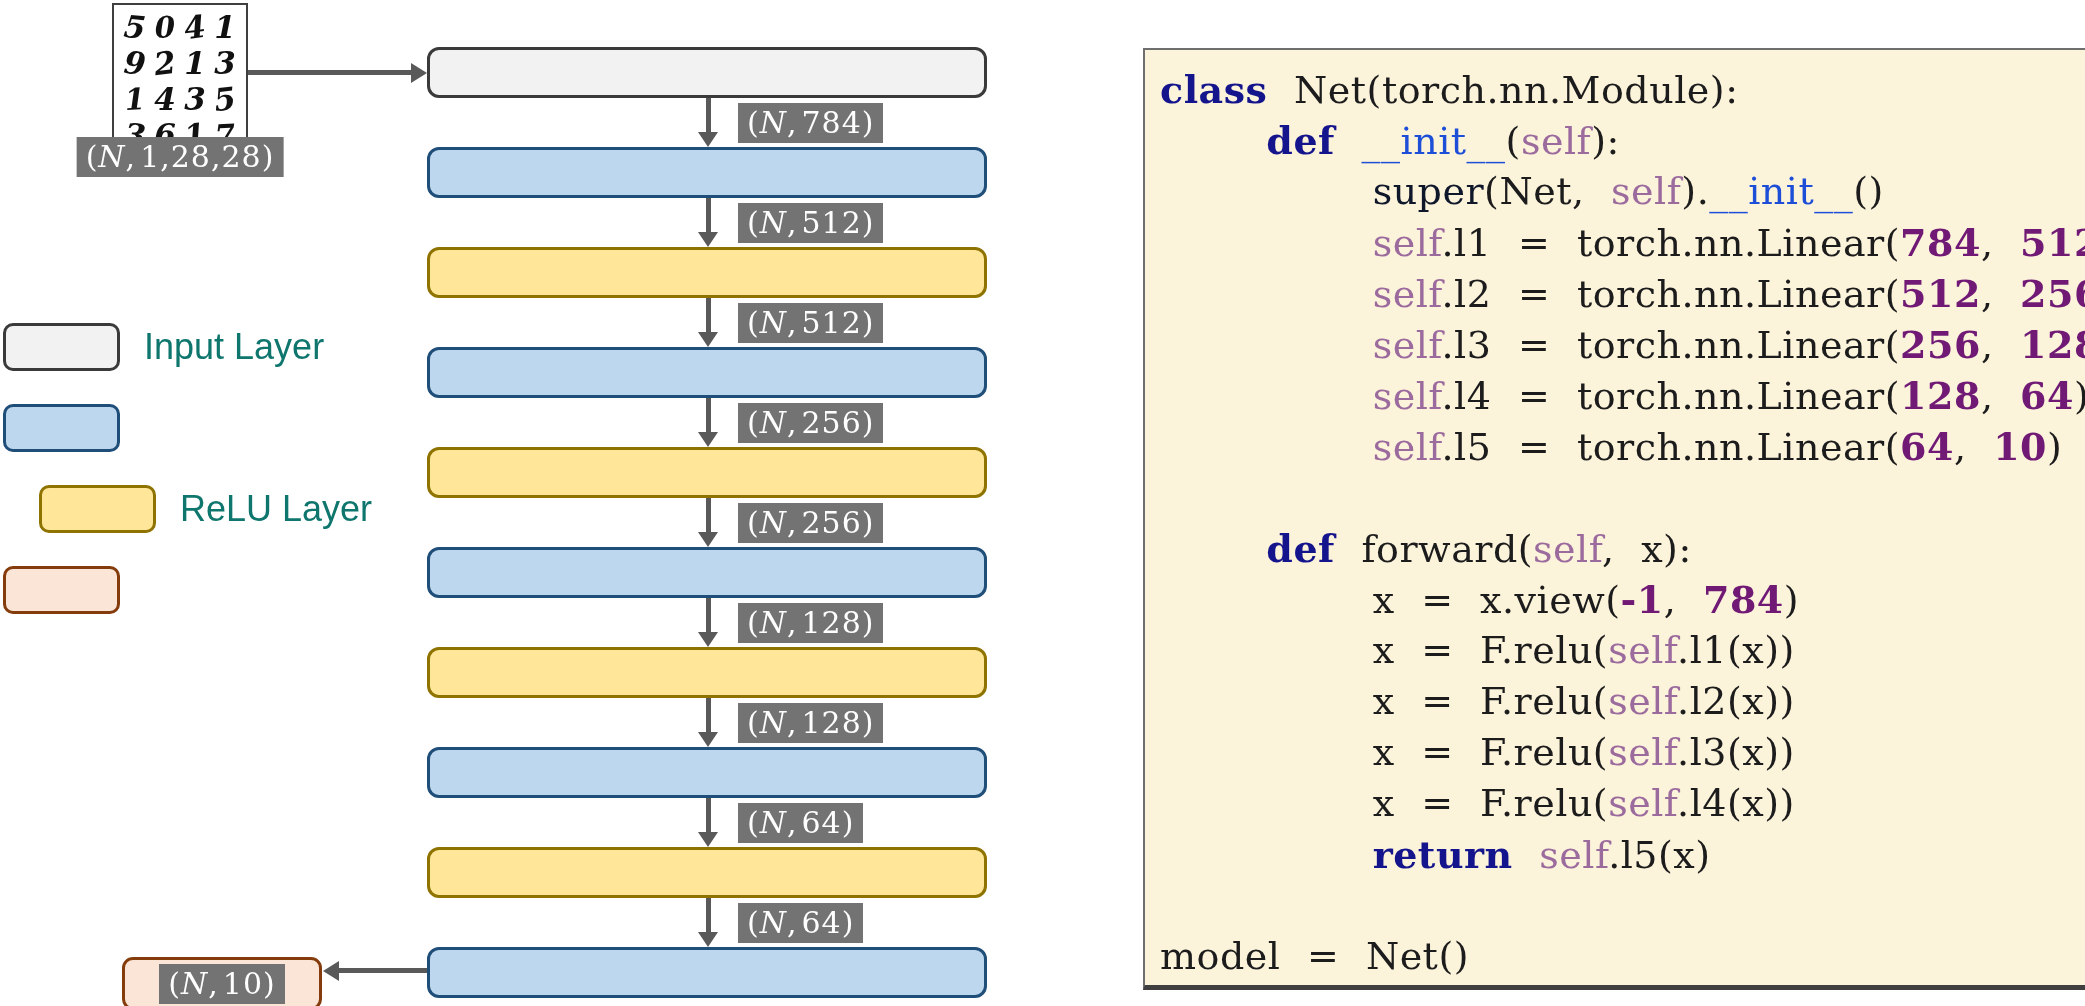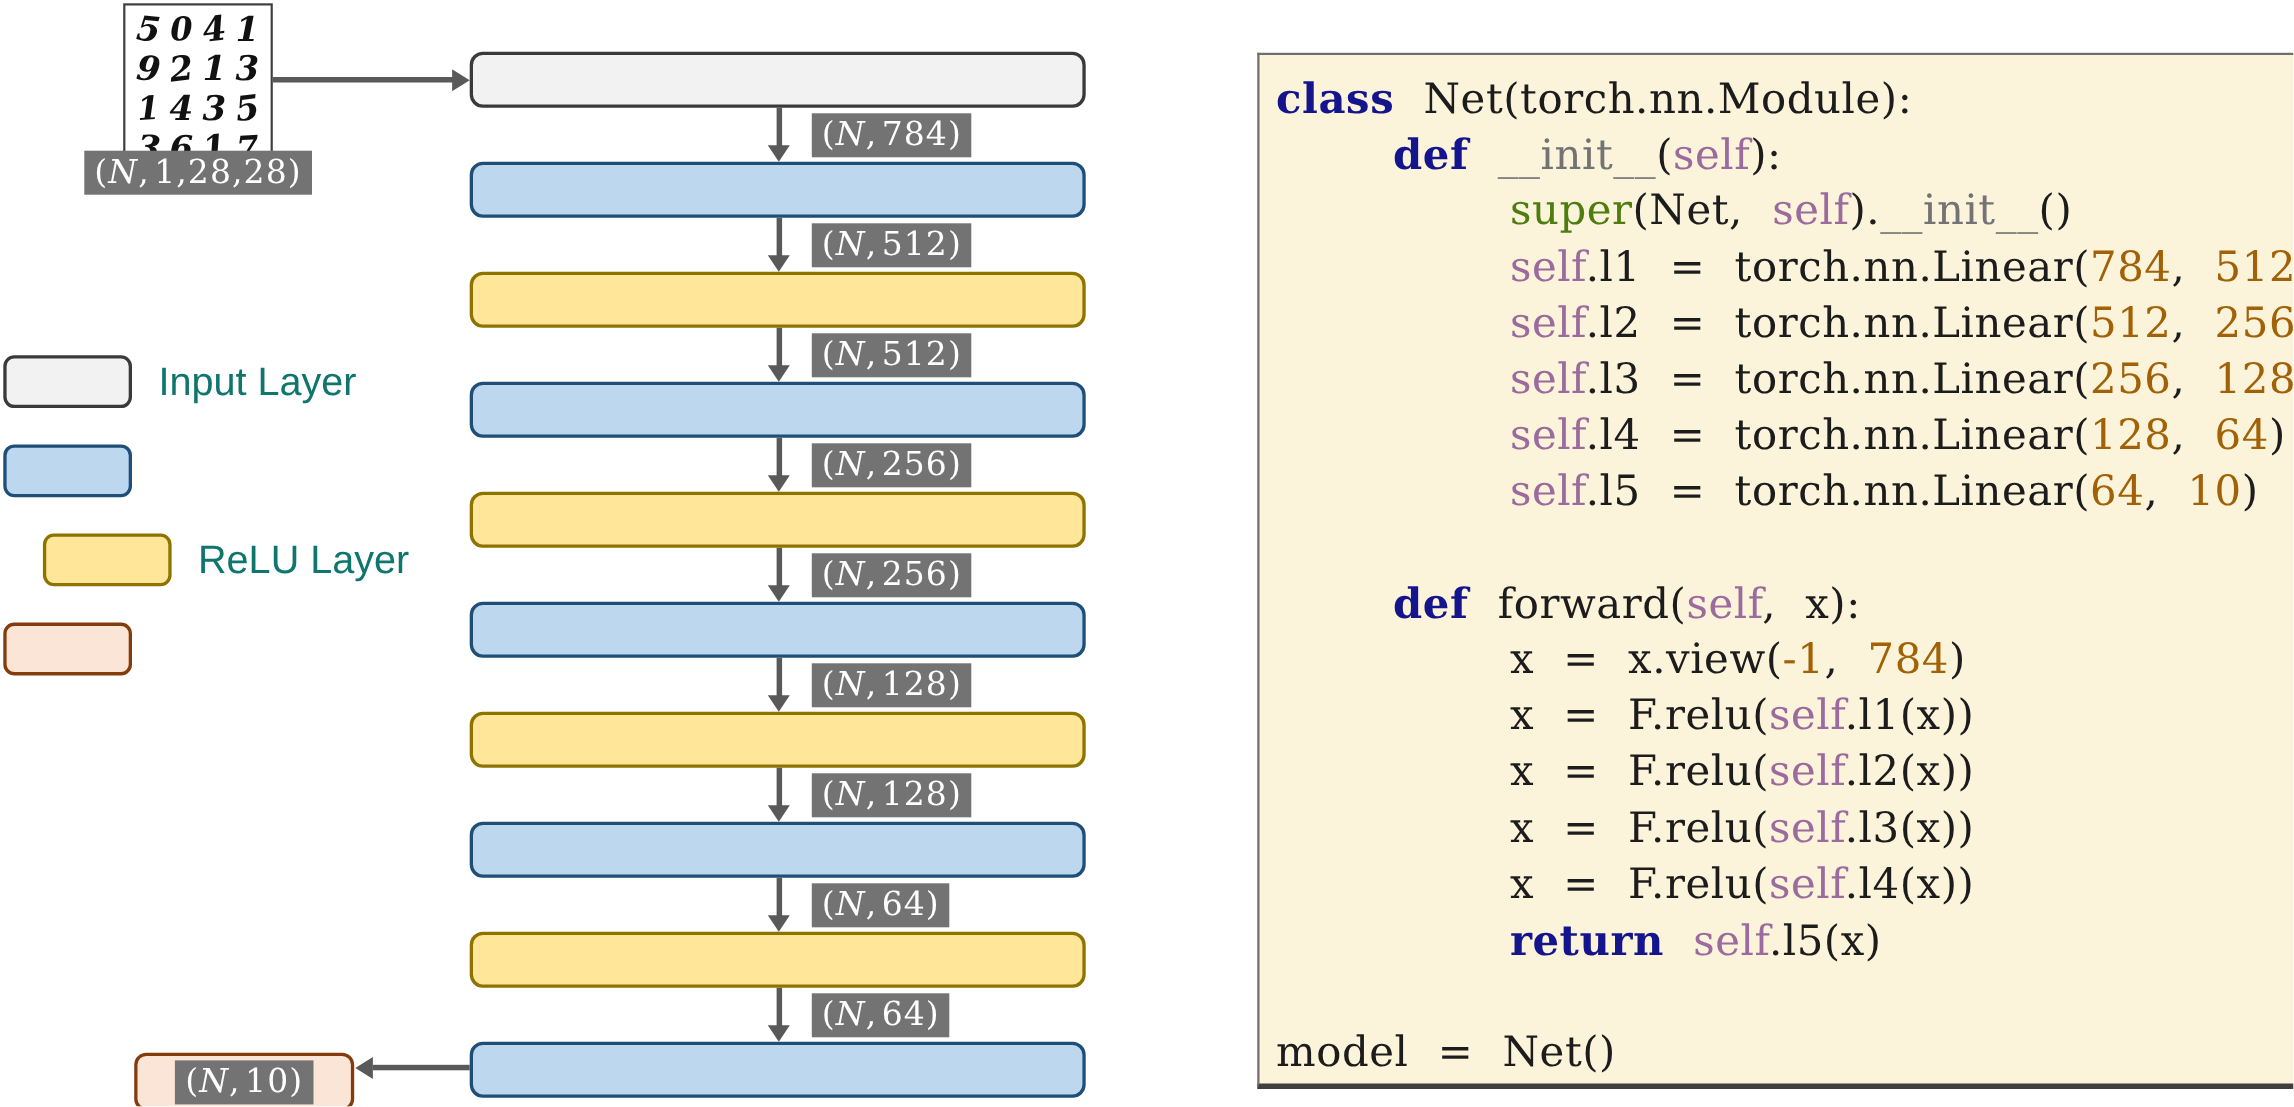--- a/index.html
+++ b/index.html
@@ -49,24 +49,24 @@
 
   
   .code-panel{position:absolute;left:1143px;top:48px;width:950px;height:942px;
               background:#FCF3DB;border:2px solid #6E6E6E;border-right:none;
               border-bottom:5px solid #3F3F3F;box-sizing:border-box;
               padding:14px 0 0 15px;overflow:hidden;}
   .code-line{height:51px;line-height:51px;white-space:pre;
              font-family:"DejaVu Serif","Liberation Serif",serif;
              font-size:38px;letter-spacing:0.5px;word-spacing:14px;color:#1c1c1c;}
   .tok-kw{color:#14148C;font-weight:bold;}
-  .tok-bi{color:#4d7c0f;}
-  .tok-mg{color:#737373;text-align:center;}
+  .tok-bi{color:#0f172a;}
+  .tok-mg{color:#1d4ed8;text-align:center;}
   .tok-sf{color:#9C6B9E;}
-  .tok-nm{color:#a16207;}
+  .tok-nm{color:#701a75;font-weight:bold;}
   .tok-pl{color:#1c1c1c;}
 </style>
 </head>
 <body>
 
 <div class="stage">
 
   <div class="mnist-box" id="mnist-box">
       <div class="mnist-digit">5</div>
       <div class="mnist-digit">0</div>

